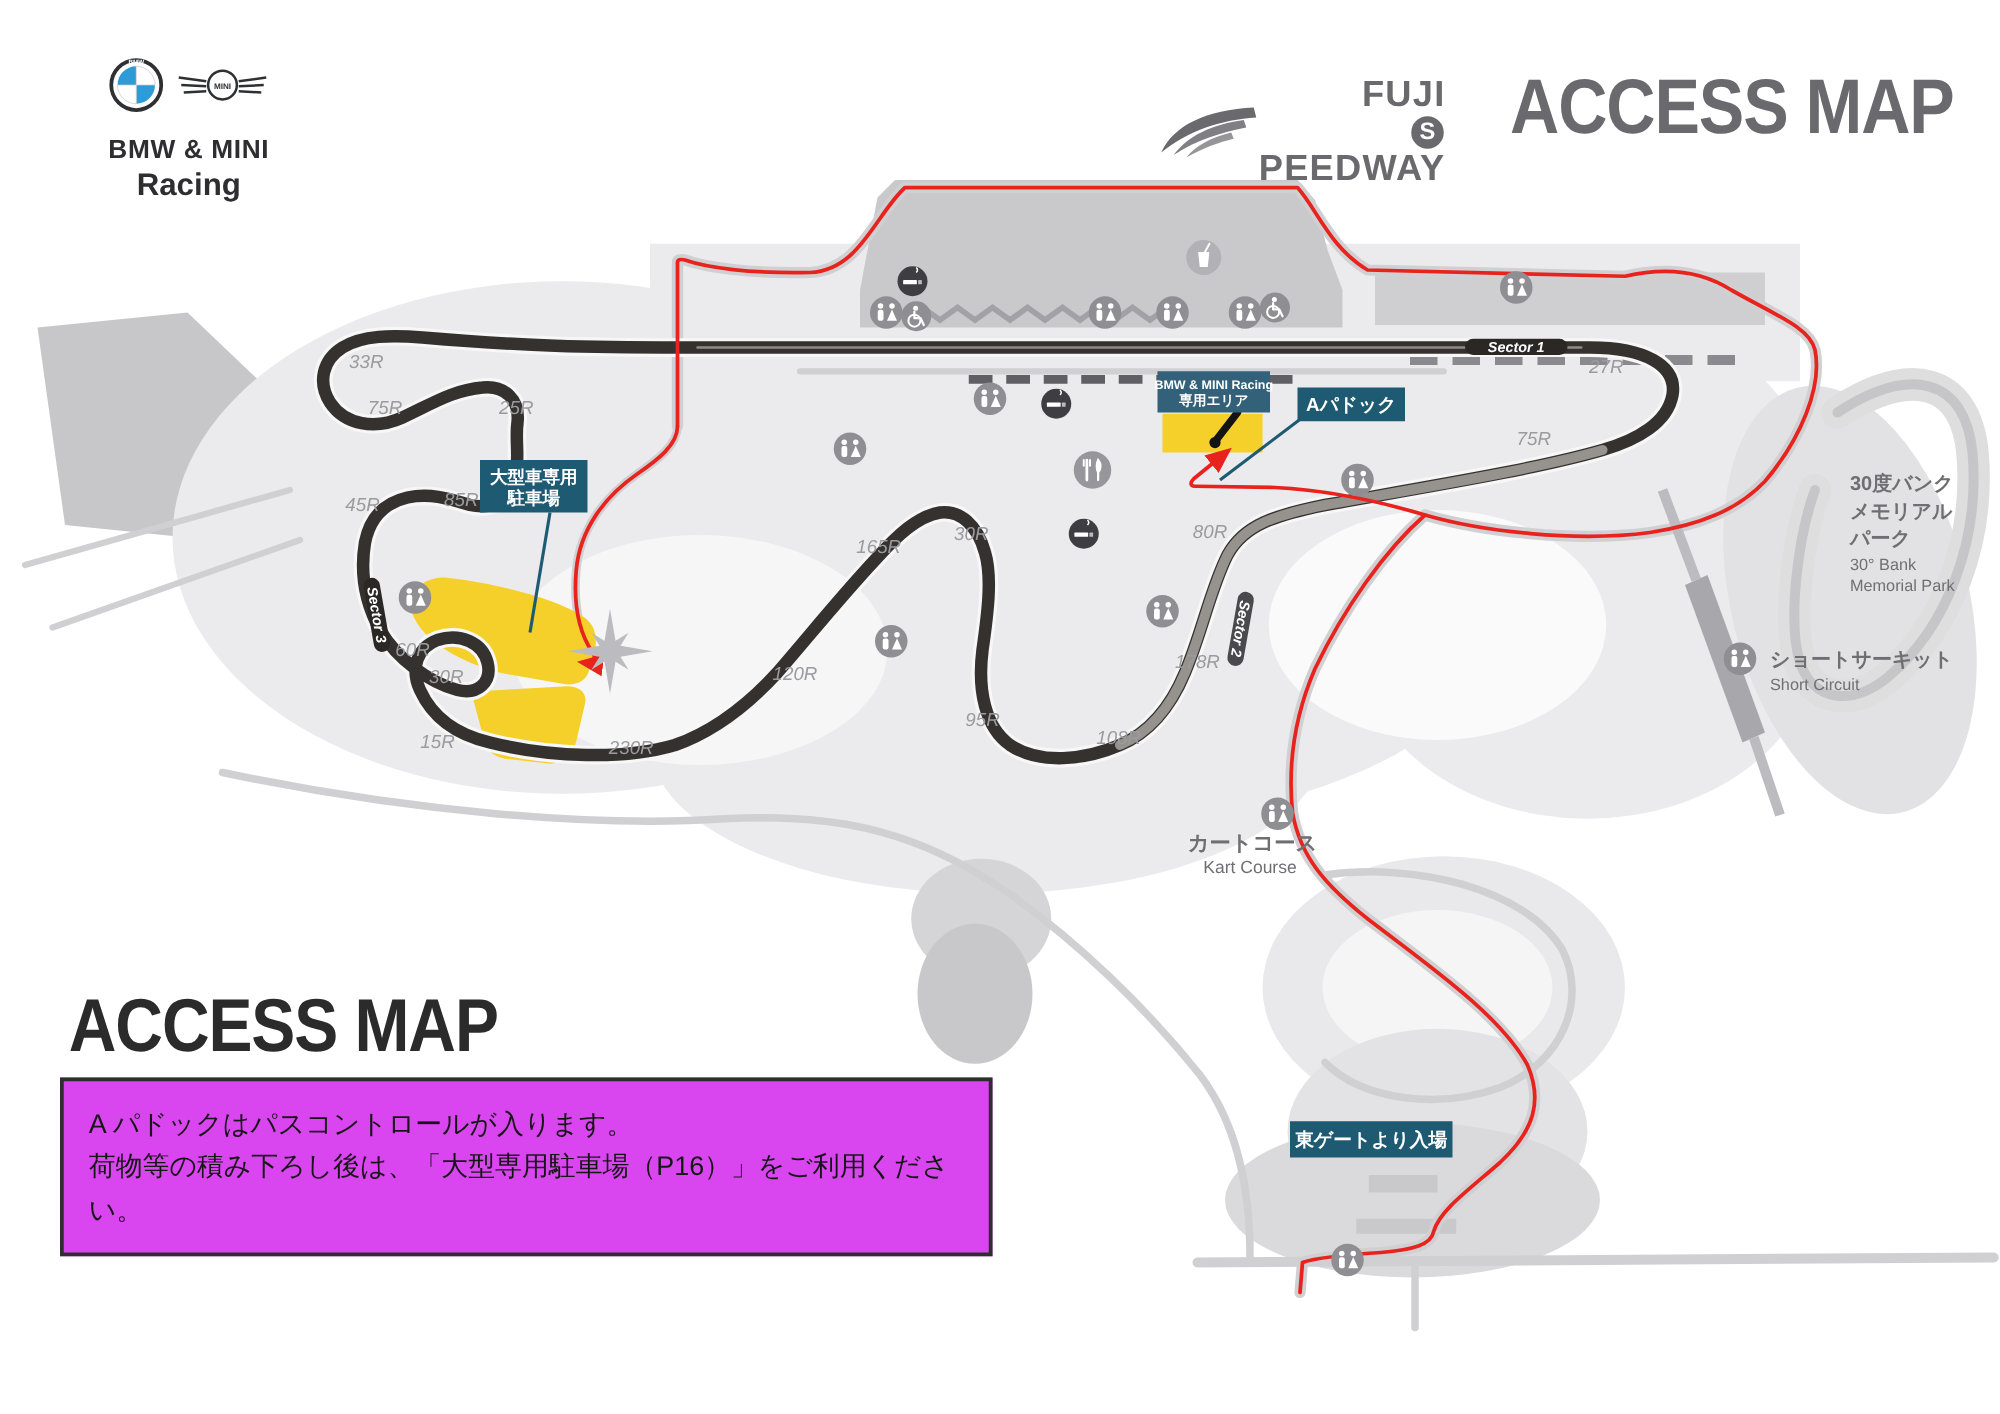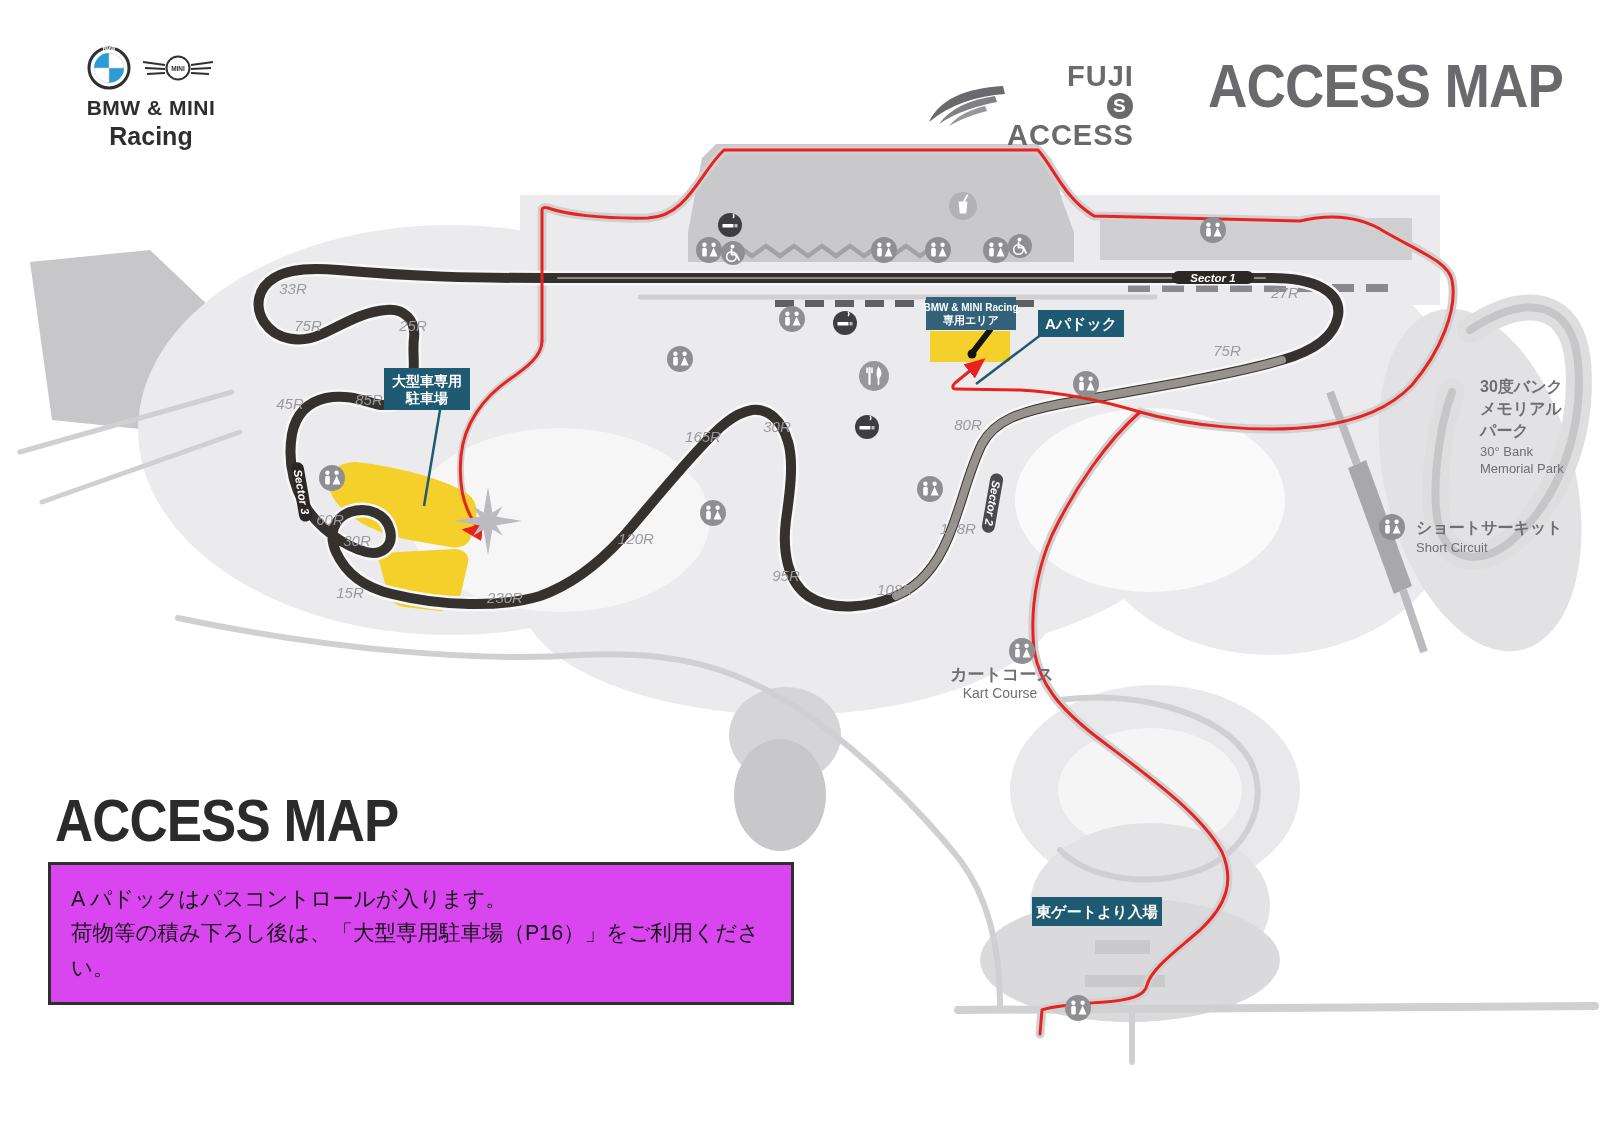--- a/index.html
+++ b/index.html
@@ -2,21 +2,21 @@
 <html><head>
 <meta charset="utf-8">
 <style>
   html,body{margin:0;padding:0;background:#ffffff;width:1600px;height:1131px;overflow:hidden;
             font-family:"Liberation Sans","DejaVu Sans",sans-serif;}
   .stage{position:relative;width:1600px;height:1131px;background:#fff;}
   .map-svg{position:absolute;left:0;top:0;}
   
   .brand{position:absolute;left:76px;top:44px;width:150px;text-align:center;color:#2e2e31;}
   .brand-logos{display:flex;justify-content:center;align-items:center;gap:10px;height:48px;}
-  .brand-l1{font-size:21px;font-weight:bold;letter-spacing:.5px;margin-top:4px;}
+  .brand-l1{font-size:21px;font-weight:bold;letter-spacing:.5px;margin-top:16px;}
   .brand-l2{font-size:25px;font-weight:bold;margin-top:2px;}
   .fsw{position:absolute;left:925px;top:60px;display:flex;align-items:center;color:#6a6a6e;}
   .fsw-text{font-size:29px;font-weight:bold;letter-spacing:1px;display:flex;align-items:flex-end;flex-direction:column;}
   .fsw-s{display:inline-flex;width:26px;height:26px;border-radius:50%;background:#6a6a6e;color:#fff;
          align-items:center;justify-content:center;font-size:19px;margin:0 1px;}
   .big-title{position:absolute;left:1208px;top:50px;width:300px;font-size:62px;font-weight:bold;color:#6a6a6e;
              letter-spacing:-1px;transform:scaleX(.88);transform-origin:left;white-space:nowrap;}
   
   .foot-title{position:absolute;left:55px;top:786px;font-size:60px;font-weight:bold;color:#2b2b2b;
               letter-spacing:-1px;transform:scaleX(.88);transform-origin:left;white-space:nowrap;}
@@ -274,21 +274,21 @@
   <svg width="82" height="52" viewBox="0 0 82 52">
     <g fill="#6a6a6e">
       <path d="M78,6 C40,8 14,20 4,42 C26,24 52,16 80,14 Z"></path>
       <path d="M70,16 C44,20 26,28 14,44 C32,32 52,26 72,22 Z" opacity=".85"></path>
       <path d="M60,26 C44,30 32,36 24,46 C38,38 50,34 62,31 Z" opacity=".7"></path>
     </g>
   </svg>
   <span class="fsw-text">
     <span>FUJI</span>
     <span class="fsw-s">S</span>
-    <span>ACCESS</span>
+    <span>PEEDWAY</span>
   </span>
 </div>
 
 <div class="big-title">ACCESS MAP</div>
 
 <div class="foot-title">ACCESS MAP</div>
 <div class="note-box">
   <div>A パドックはパスコントロールが入ります。</div>
   <div>荷物等の積み下ろし後は、「大型専用駐車場（P16）」をご利用ください。</div>
 </div>

